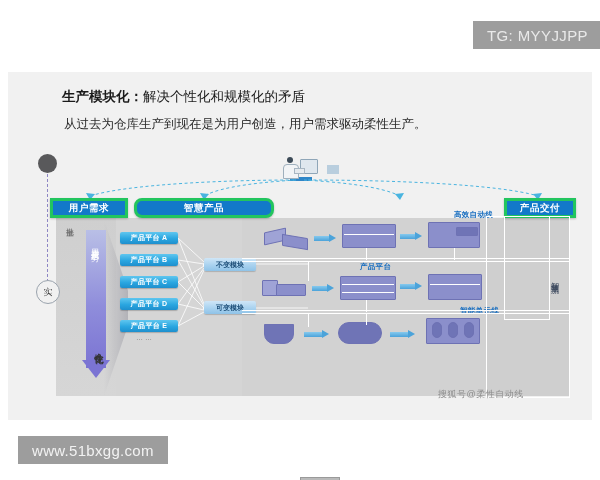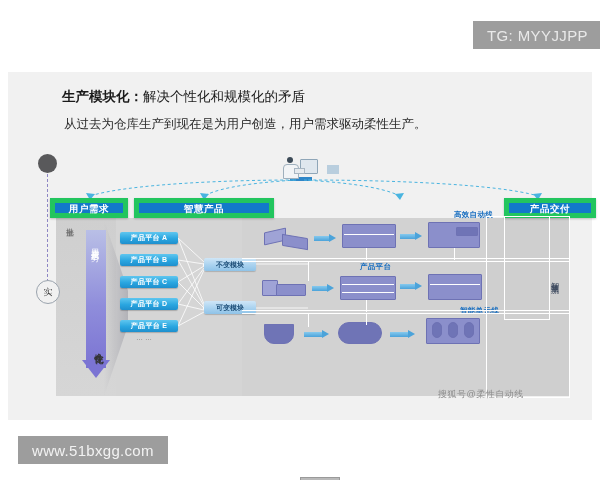--- a/index.html
+++ b/index.html
@@ -45,29 +45,29 @@
   .ws-head{position:absolute;left:11px;top:1px;width:6px;height:6px;border-radius:50%;background:#3c4a57;}
   .ws-body{position:absolute;left:7px;top:8px;width:14px;height:13px;background:#f2f4f6;border-radius:4px 4px 0 0;border:1px solid #9fb0bd;}
   .ws-arm{position:absolute;left:18px;top:12px;width:9px;height:4px;background:#e6eaee;border:1px solid #a8b6c2;}
 
   .arcs{position:absolute;left:0;top:6px;width:584px;height:42px;}
 
   
   .tabs{position:absolute;left:0;top:40px;width:584px;height:20px;}
   .tab{
     position:absolute;top:0;height:20px;background:#1279c9;
-    display:flex;align-items:flex-start;justify-content:center;
+    display:flex;align-items:flex-end;justify-content:center;
     color:#ffffff;font-size:9.5px;font-weight:bold;letter-spacing:.6px;
     box-shadow:0 1px 2px rgba(0,0,0,.22);
-    border:5px solid #22c55e;box-sizing:border-box;
+    border:3px solid #22c55e;box-sizing:border-box;
   }
   .tab-demand{left:42px;width:78px;}
-  .tab-product{left:126px;width:140px;}
+  .tab-product{left:126px;width:140px;border-radius:8px;}
   .tab-factory{left:272px;width:240px;}
-  .tab-delivery{left:496px;width:92px;}
+  .tab-delivery{left:496px;width:72px;}
 
   
   .panel{position:absolute;background:#d3d3d3;}
   .panel-demand{left:48px;top:60px;width:60px;height:178px;background:linear-gradient(180deg,#cfcfcf,#d6d6d6);}
   .panel-product{left:108px;top:60px;width:126px;height:178px;background:#d5d5d5;}
   .panel-factory{left:234px;top:60px;width:244px;height:178px;background:#d2d2d2;}
   .panel-delivery{left:478px;top:60px;width:84px;height:178px;background:#cfcfcf;}
 
   
   .dot-top{position:absolute;left:30px;top:-4px;width:19px;height:19px;border-radius:50%;background:#59595b;}

